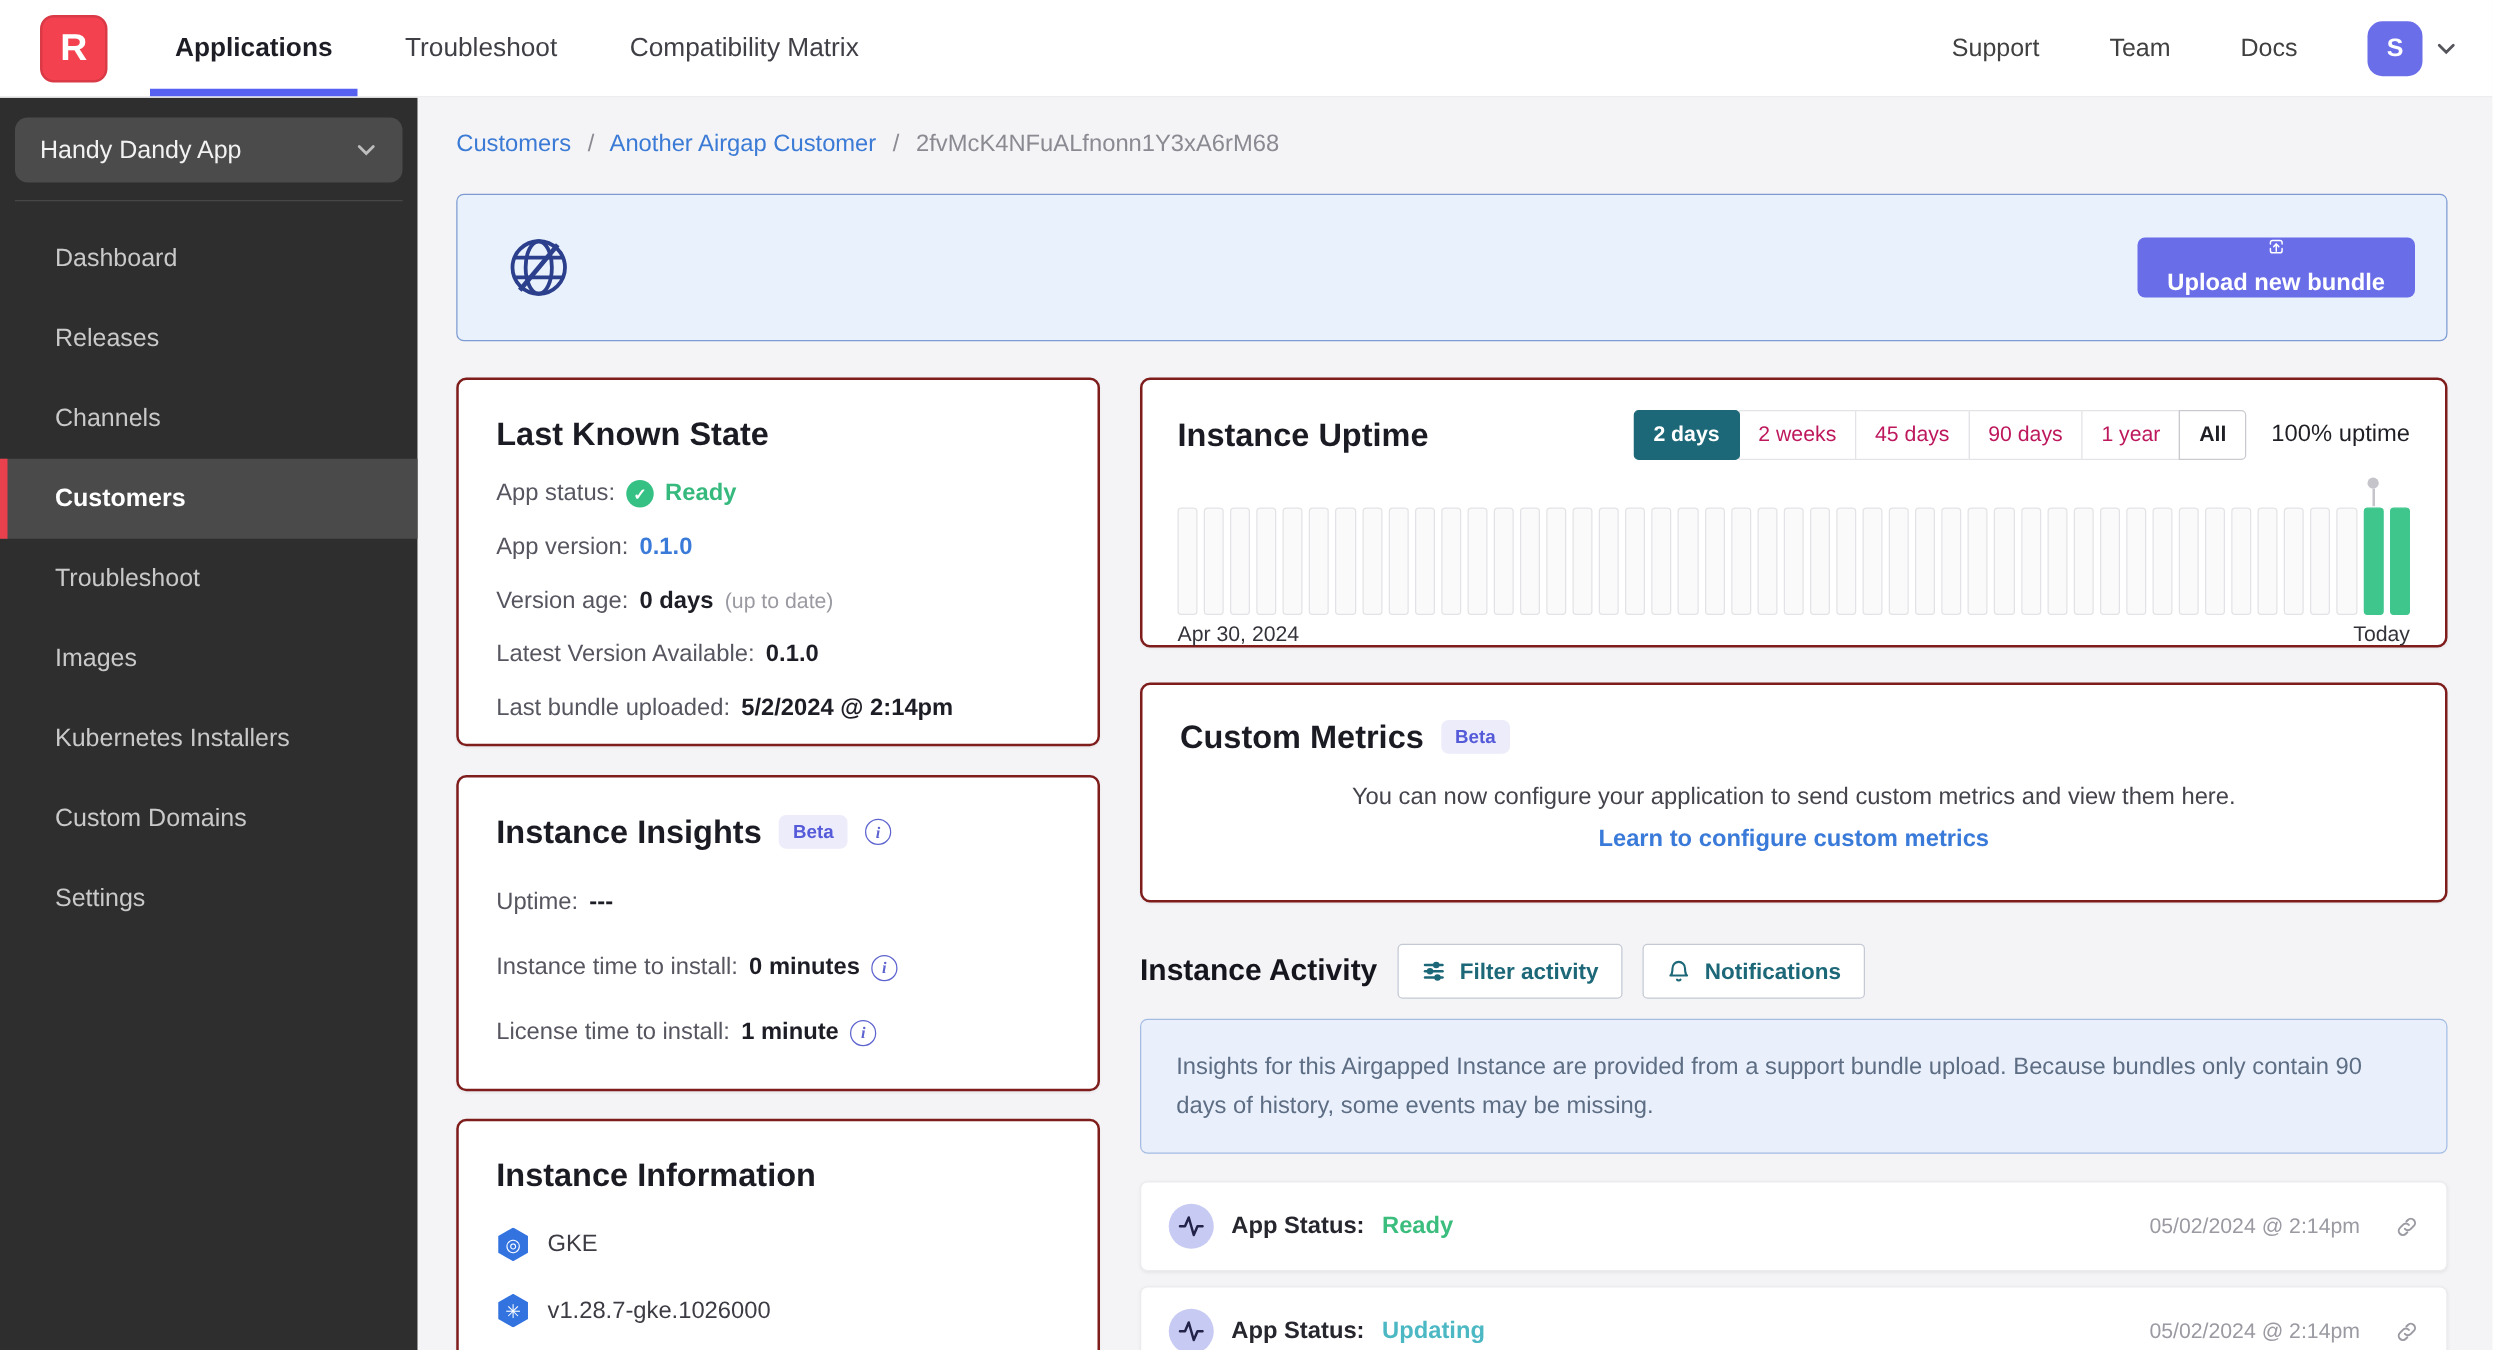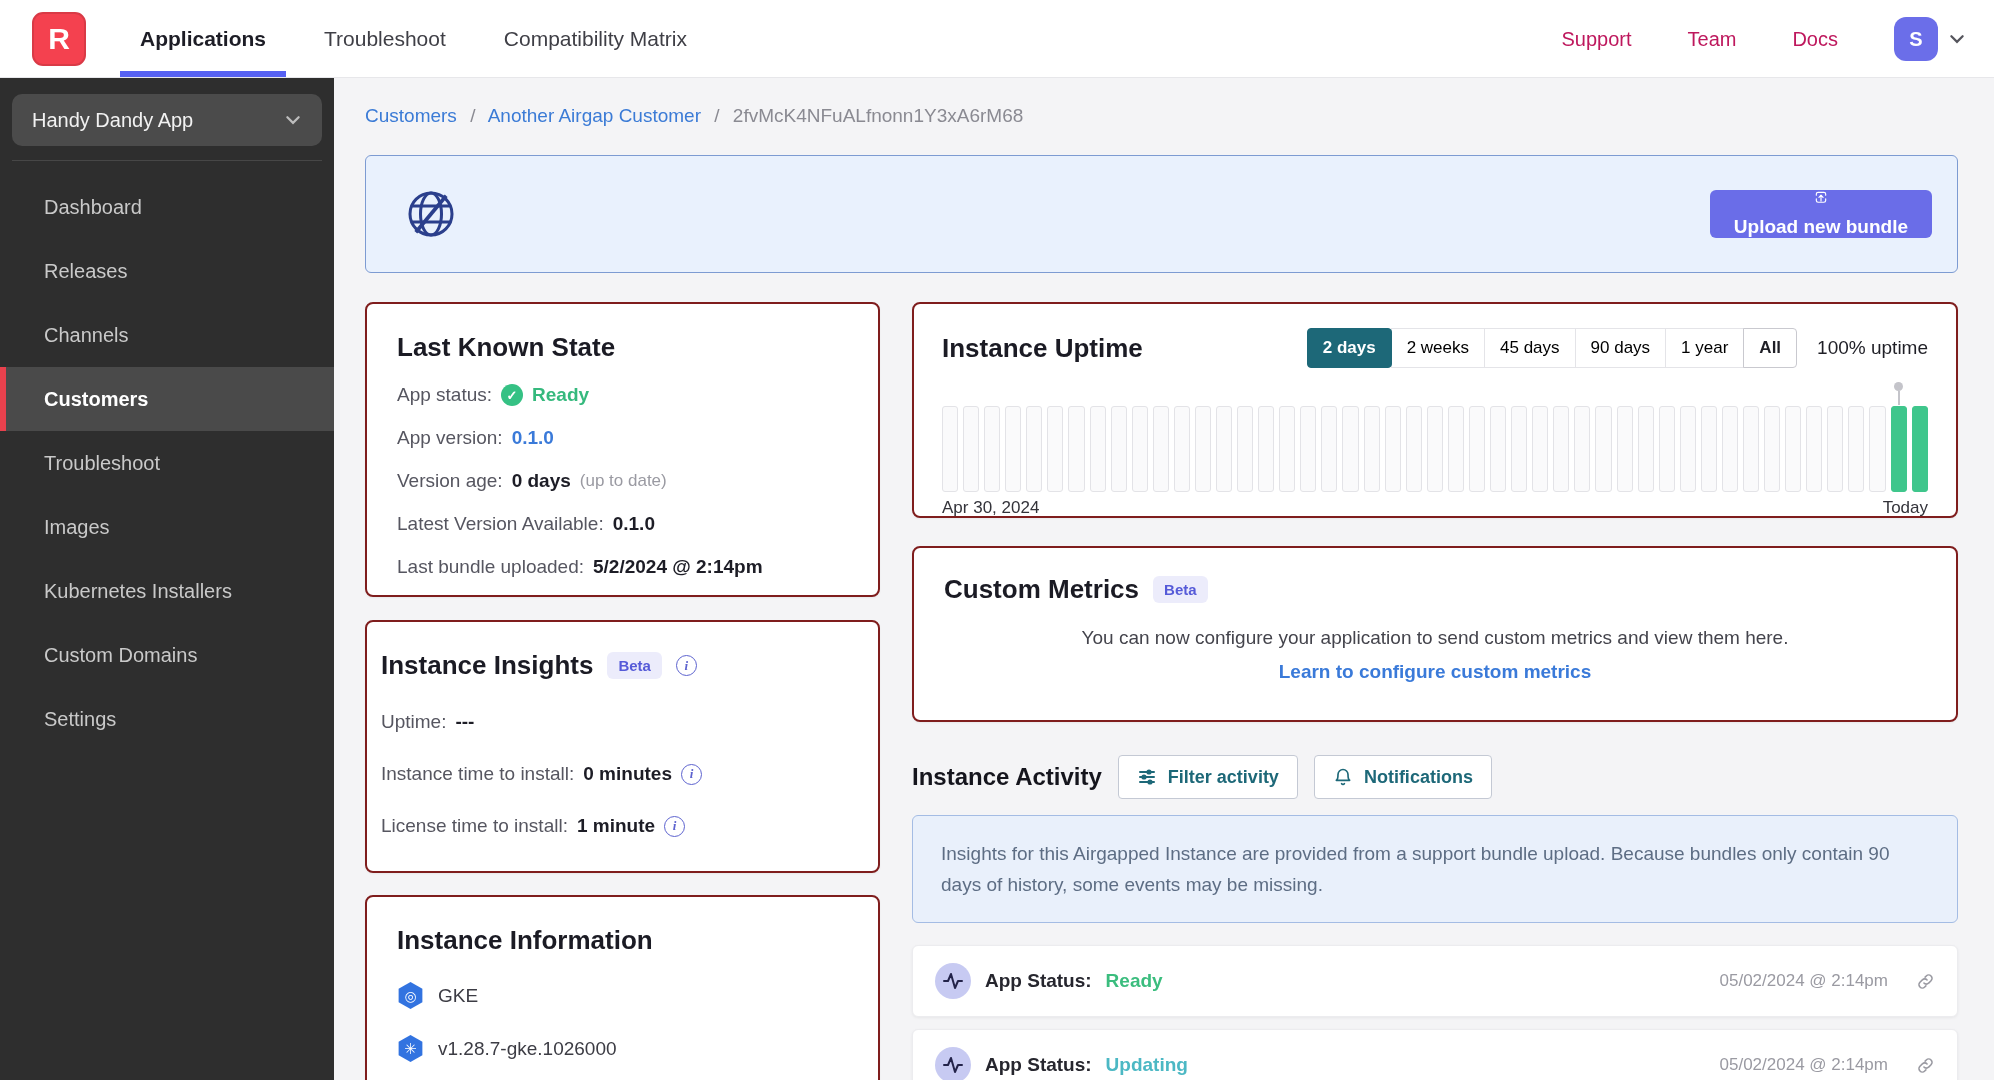--- a/index.html
+++ b/index.html
@@ -13,21 +13,21 @@
   .logo { position:absolute; left:32px; top:12px; width:54px; height:54px; background:#f4414f;
     border:2px solid #d93a46; border-radius:11px; color:#fff; font-size:30px; font-weight:800;
     display:flex; align-items:center; justify-content:center; }
   .nav-tabs { display:flex; gap:58px; margin-left:140px; height:100%; align-items:center; }
   .nav-tab { font-size:21px; color:#3f3f46; position:relative; height:100%; display:flex;
     align-items:center; cursor:pointer; }
   .nav-tab.active { font-weight:700; color:#1d1d26; }
   .nav-tab.active::after { content:""; position:absolute; left:-20px; right:-20px; bottom:0;
     height:6px; background:#5661f2; }
   .nav-right { position:absolute; right:28px; top:0; height:78px; display:flex; align-items:center; gap:56px; }
-  .nav-link { font-size:20px; color:#be185d; cursor:pointer; }
+  .nav-link { font-size:20px; color:#404040; cursor:pointer; }
   .avatar-wrap { display:flex; align-items:center; gap:10px; }
   .avatar { width:44px; height:44px; border-radius:12px; background:#6b6ee9; color:#fff;
     font-size:20px; font-weight:700; display:flex; align-items:center; justify-content:center; }
   .chev { width:18px; height:18px; }
 
   
   .sidebar { position:absolute; top:78px; left:0; width:334px; height:1002px; background:#2e2e2e; z-index:20; }
   .app-selector { margin:16px 12px 14px 12px; height:52px; background:#4b4b4b; border-radius:10px;
     display:flex; align-items:center; justify-content:space-between; padding:0 20px; cursor:pointer; }
   .app-selector span { color:#f2f2f2; font-size:20px; }
@@ -61,21 +61,21 @@
   .card-lks { left:31px; top:224px; width:515px; height:295px; padding:28px 30px; }
   .kv-row { display:flex; align-items:center; gap:9px; font-size:19px; margin-top:21px; color:#565660; }
   .kv-row:first-of-type { margin-top:24px; }
   .v-strong { color:#1d1d26; font-weight:700; }
   .v-link { color:#3a7ad9; font-weight:600; cursor:pointer; }
   .v-green { color:#35b97d; font-weight:600; }
   .v-note { color:#9a9aa2; font-size:17px; }
   .check-ic { width:22px; height:22px; border-radius:50%; background:#35c184; color:#fff; font-size:13px;
     font-weight:800; display:inline-flex; align-items:center; justify-content:center; }
 
-  .card-ii { left:31px; top:542px; width:515px; height:253px; padding:28px 14px; }
+  .card-ii { left:31px; top:542px; width:515px; height:253px; padding:28px 30px; }
   .title-row { display:flex; align-items:center; gap:14px; }
   .beta-badge { background:#ececfb; color:#555ad8; font-size:15px; font-weight:600; border-radius:6px;
     padding:5px 11px; }
   .info-ic { width:21px; height:21px; border-radius:50%; border:1.6px solid #5d63cf; color:#5d63cf;
     font-size:13px; font-weight:700; display:inline-flex; align-items:center; justify-content:center;
     cursor:pointer; flex:none; font-family:"Liberation Serif", serif; font-style:italic; }
   .card-ii .kv-row { margin-top:30px; }
 
   .card-info { left:31px; top:817px; width:515px; height:300px; padding:28px 30px; }
   .inst-row { display:flex; align-items:center; gap:14px; margin-top:26px; font-size:19px; color:#3c3c44; }
@@ -83,21 +83,21 @@
     justify-content:center; flex:none;
     clip-path:polygon(50% 0%, 94% 25%, 94% 75%, 50% 100%, 6% 75%, 6% 25%); }
   .hex-ic.gke { font-size:14px; }
   .hex-ic.k8s { font-size:15px; }
 
   
   .card-uptime { left:578px; top:224px; width:1046px; height:216px; padding:24px 28px; }
   .uptime-head { display:flex; align-items:center; }
   .range-group { margin-left:auto; display:flex; }
   .range-btn { height:40px; padding:0 15px; background:#fff; border:1px solid #e4e4e8; margin-left:-1px;
-    font-size:17px; color:#000000; display:flex; align-items:center; cursor:pointer; font-family:inherit; }
+    font-size:17px; color:#be185d; display:flex; align-items:center; cursor:pointer; font-family:inherit; }
   .range-btn:first-child { border-radius:4px 0 0 4px; margin-left:0; }
   .range-btn.active { background:#1d6878; border-color:#1d6878; color:#fff; font-weight:700; border-radius:4px; z-index:2; }
   .range-btn.all { color:#1f1f26; font-weight:600; border-color:#c9c9cf; border-radius:0 4px 4px 0; z-index:1; }
   .uptime-pct { font-size:19px; color:#1f1f26; margin-left:20px; }
   .bars { position:absolute; left:28px; right:28px; top:102px; height:86px; display:flex; gap:5px; align-items:stretch; }
   .ubar { flex:1; background:#fafafb; border:1.5px solid #e3e3e7; border-radius:3px; }
   .ubar.up { background:#3fc68c; border-color:#3fc68c; }
   .pin { position:absolute; right:25px; top:-24px; width:9px; display:flex; flex-direction:column; align-items:center; }
   .pin-dot { width:9px; height:9px; border-radius:50%; background:#c4c4ca; }
   .pin-stem { width:2px; height:14px; background:#c4c4ca; }

